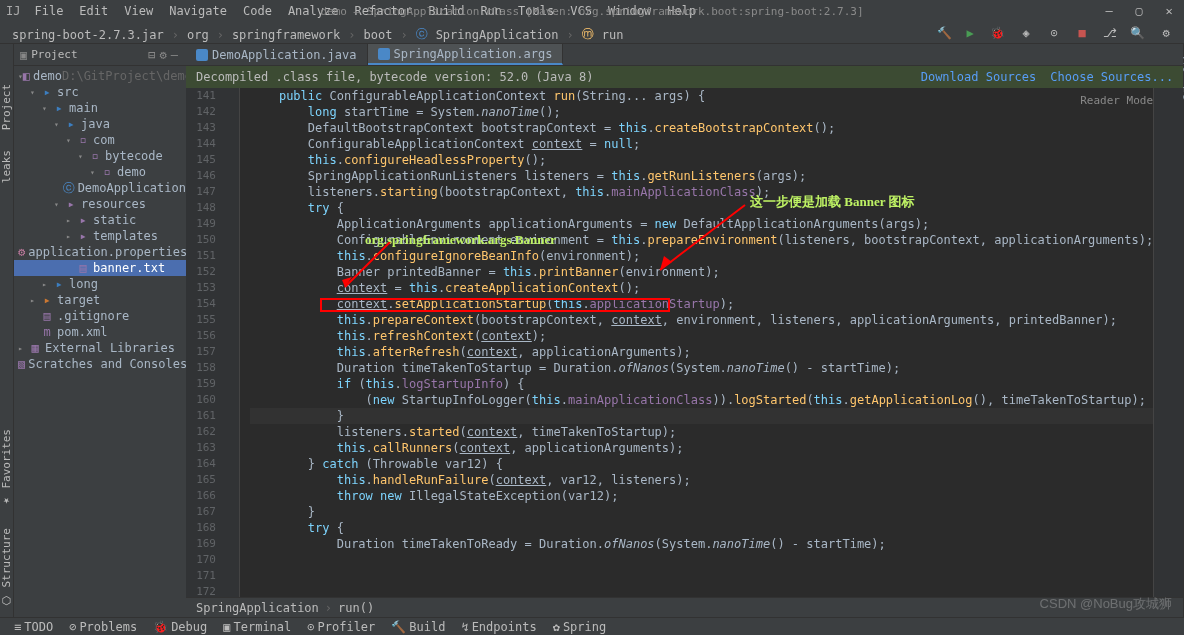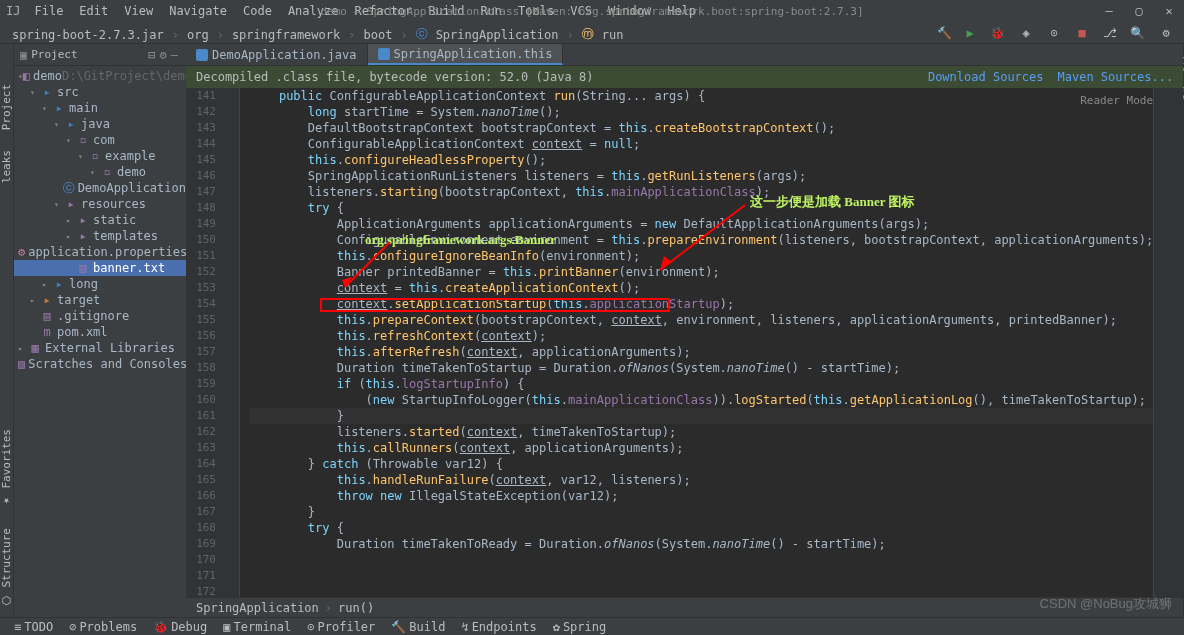--- a/index.html
+++ b/index.html
@@ -160,21 +160,21 @@
         <div class="tree-row">
           <span class="tree-indent" style="width: 48px;"></span>
           <span class="tree-arrow">▾</span>
           <span class="tree-icon" style="color: rgb(152, 118, 170);">▫</span>
           <span>com</span>
         </div>
         <div class="tree-row">
           <span class="tree-indent" style="width: 60px;"></span>
           <span class="tree-arrow">▾</span>
           <span class="tree-icon" style="color: rgb(152, 118, 170);">▫</span>
-          <span>example</span>
+          <span>bytecode</span>
         </div>
         <div class="tree-row">
           <span class="tree-indent" style="width: 72px;"></span>
           <span class="tree-arrow">▾</span>
           <span class="tree-icon" style="color: rgb(152, 118, 170);">▫</span>
           <span>demo</span>
         </div>
         <div class="tree-row">
           <span class="tree-indent" style="width: 84px;"></span>
           <span class="tree-arrow"></span>
@@ -251,28 +251,28 @@
   </div>
 
   <div class="editor-area">
     <div class="tabs">
       <div class="tab">
           <span class="tab-icon"></span>
           <span>DemoApplication.java</span>
         </div>
       <div class="tab active">
           <span class="tab-icon"></span>
-          <span>SpringApplication.this</span>
+          <span>SpringApplication.args</span>
         </div>
     </div>
     <div class="info-bar">
       <span>Decompiled .class file, bytecode version: 52.0 (Java 8)</span>
       <div class="links">
         <span>Download Sources</span>
-        <span>Maven Sources...</span>
+        <span>Choose Sources...</span>
       </div>
     </div>
     <span class="reader-badge">Reader Mode</span>
 
     <div class="code-view">
       <div class="gutter" id="gutter">141
 142
 143
 144
 145

